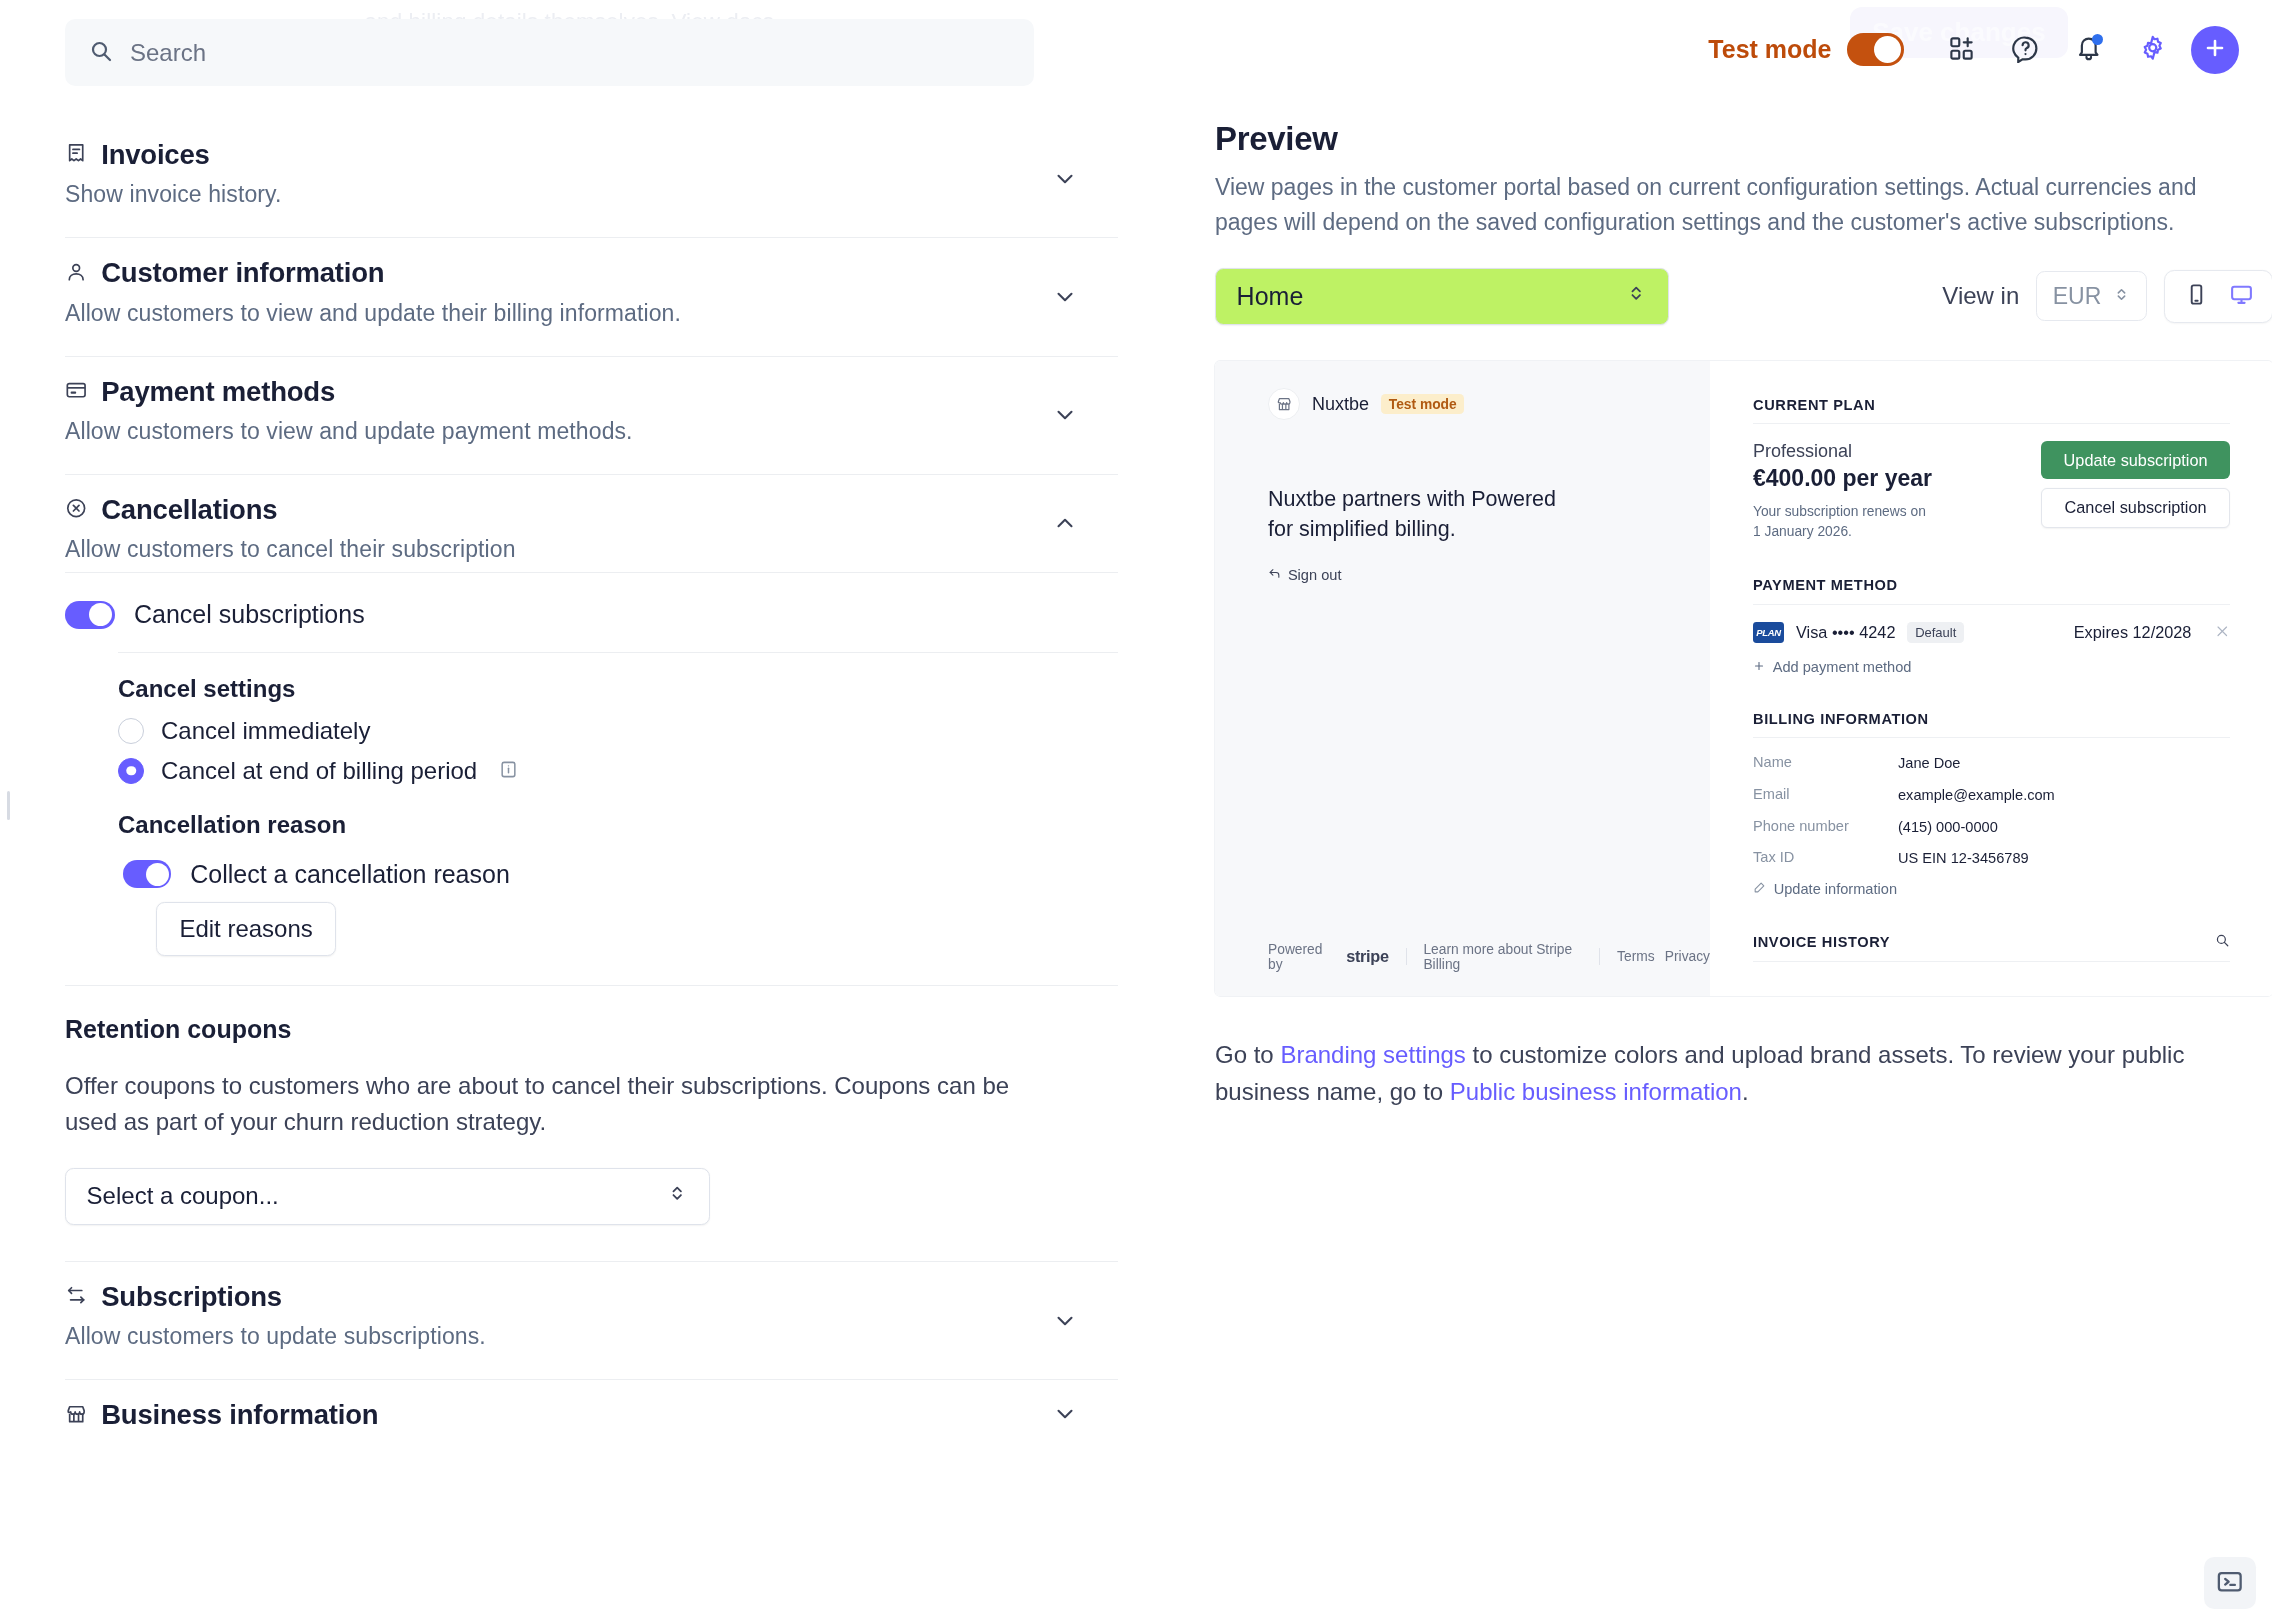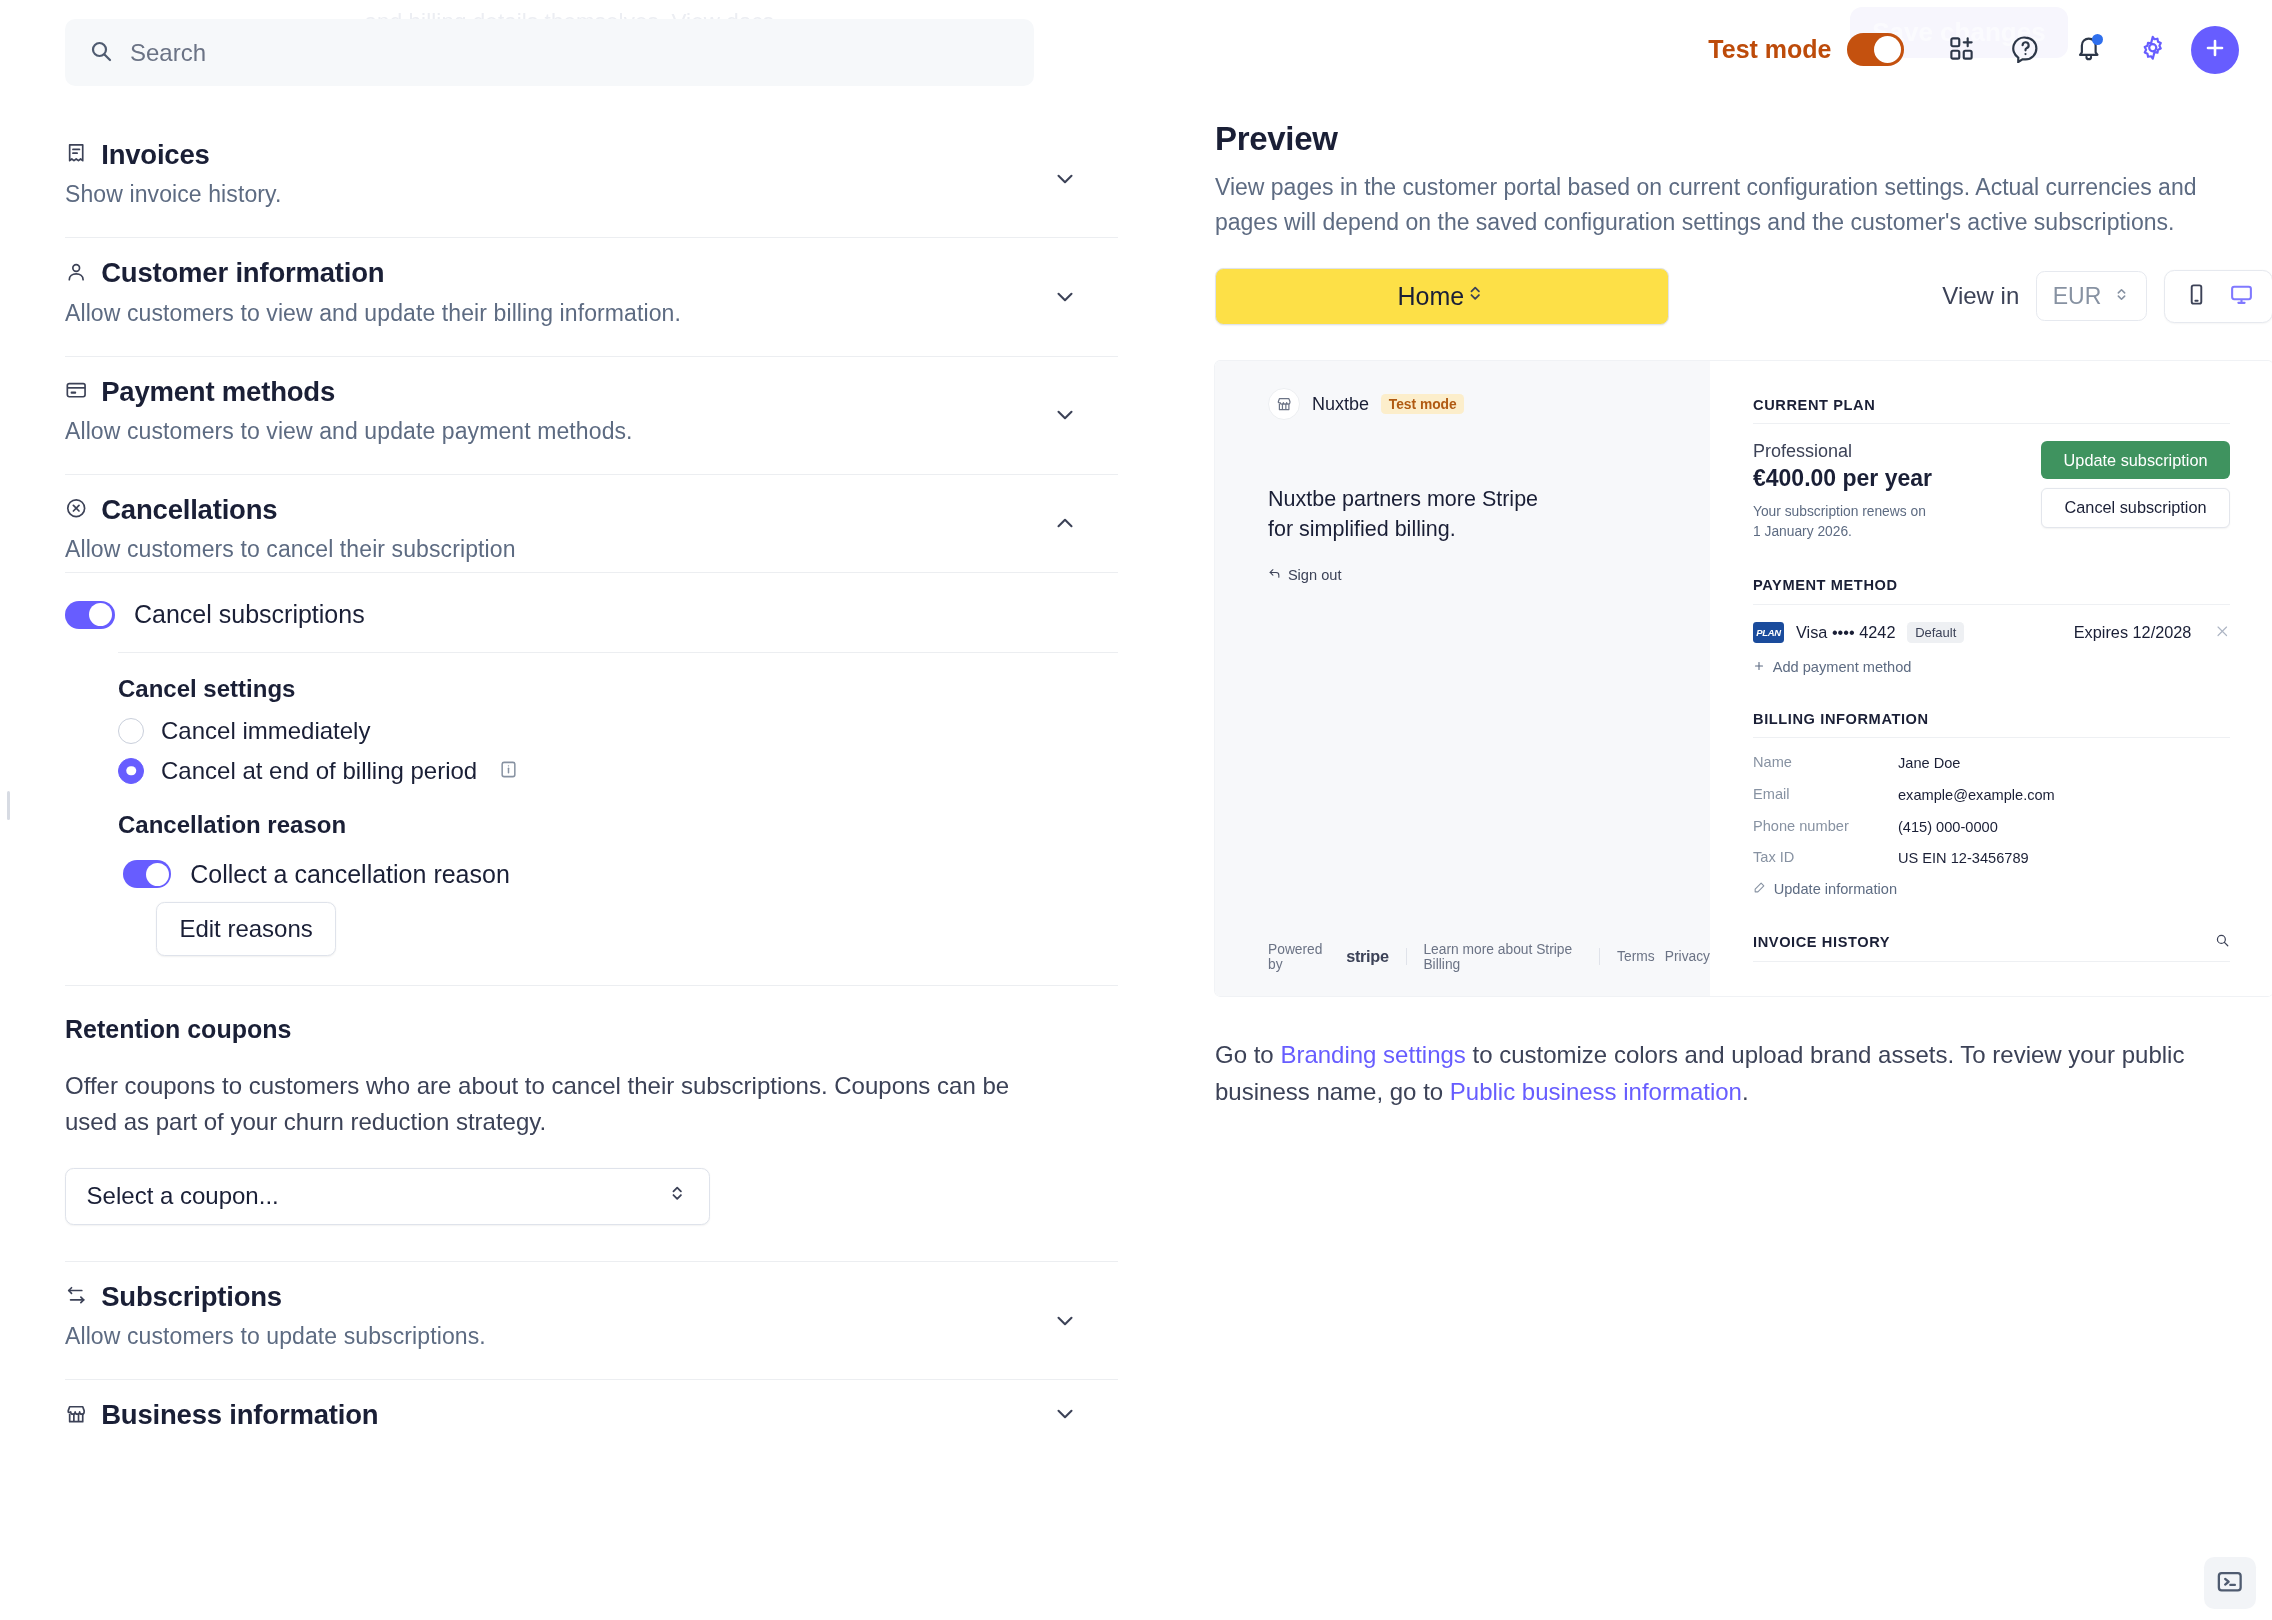--- a/index.html
+++ b/index.html
@@ -119,23 +119,23 @@
   }
   .ret-bottom { border-top:0.9px solid #eceef1; margin-top:36px; }
 
   
   .right-col { position:absolute; left:1215px; top:120px; width:1058px; }
   .pv-title { font-size:33px; font-weight:600; letter-spacing:-0.3px; }
   .pv-desc { margin-top:12px; font-size:23px; color:#5d6b82; line-height:1.53; max-width:1037px; }
 
   .pv-controls { margin-top:27.5px; display:flex; align-items:center; justify-content:space-between; }
   .page-select {
-    width:454px; height:57px; border:0.9px solid #dfe3eb; border-radius:8.6px; background:#fde047;
+    width:454px; height:57px; border:0.9px solid #dfe3eb; border-radius:8.6px; background:#bef264;
     box-shadow:0 0.9px 1.7px rgba(0,0,0,.05); display:flex; align-items:center;
-    justify-content:center; padding:0 20.6px; font-size:25px; color:#1a1f36; cursor:pointer;
+    justify-content:space-between; padding:0 20.6px; font-size:25px; color:#1a1f36; cursor:pointer;
   }
   .viewin-wrap { display:flex; align-items:center; gap:17px; }
   .viewin-label { font-size:24px; color:#3c4257; }
   .cur-select {
     border:0.9px solid #e6e9ef; border-radius:8.6px; background:#fff; height:50px;
     display:flex; align-items:center; gap:10.3px; padding:0 15.5px; font-size:23px; color:#8792a2; cursor:pointer;
   }
   .device-group {
     border:0.9px solid #e6e9ef; border-radius:10.3px; background:#fff; height:53px;
     display:flex; align-items:center; gap:6.9px; padding:0 12px;
@@ -531,21 +531,21 @@
               <path d="M5 11.5V20h14v-8.5"></path>
                 <line x1="9.5" y1="11.8" x2="9.5" y2="20"></line>
                 <line x1="14.5" y1="11.8" x2="14.5" y2="20"></line>
             </svg>
           </span>
           <span class="brand-name">Nuxtbe</span>
           <span class="brand-badge">Test mode</span>
         </div>
 
         <div class="pv-headline">
-          <div>Nuxtbe partners more Stripe</div>
+          <div>Nuxtbe partners with Powered</div>
           <div>for simplified billing.</div>
         </div>
 
         <div class="signout">
           <span>
             <svg width="13" height="13" viewBox="0 0 24 24" fill="none" stroke="#3c4257" stroke-width="2" stroke-linecap="round" stroke-linejoin="round">
               <polyline points="9 5 4 10 9 15"></polyline>
                 <path d="M4 10h11a5 5 0 0 1 5 5v4"></path>
             </svg>
           </span>

